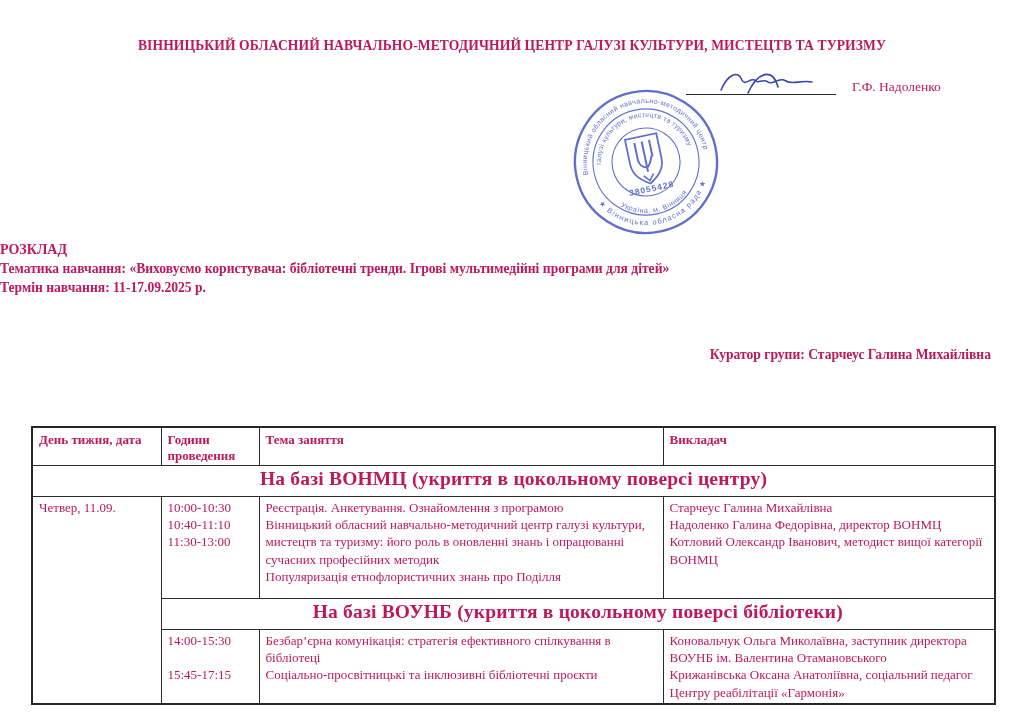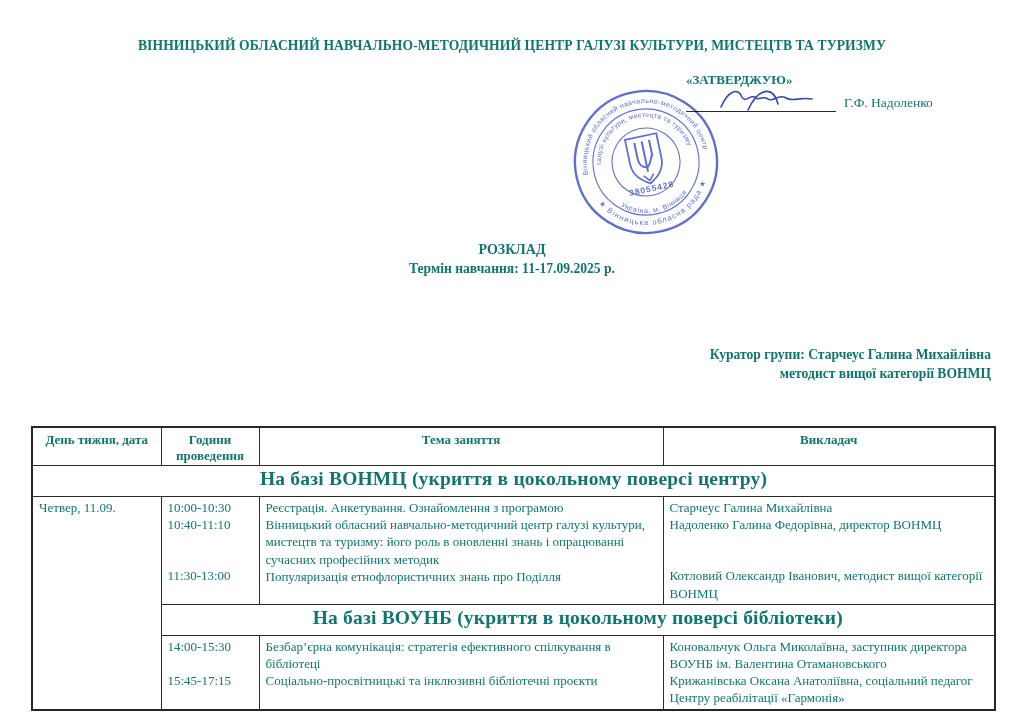--- a/index.html
+++ b/index.html
@@ -1,68 +1,67 @@
 <!DOCTYPE html>
 <html><head>
 <meta charset="utf-8">
 <style>
   html,body { margin:0; padding:0; background:#e9e9e9; }
   .page {
     position:relative; width:1024px; height:712px; margin:0 auto;
     background:#ffffff; overflow:hidden;
-    font-family:"Liberation Serif", serif; color:#0f766e;
+    font-family:"Liberation Serif", serif; color:#be185d;
   }
   .org-title {
     position:absolute; top:38px; left:0; width:100%;
     text-align:center; font-weight:bold; font-size:13.6px; letter-spacing:0.1px;
   }
   
   .approval { position:absolute; left:686px; top:72px; width:335px; font-size:13px; line-height:16.4px; }
   .ap-line { font-weight:bold; white-space:nowrap; }
   .sig-row { margin-top:7px; height:22px; position:relative; white-space:nowrap; }
   .sig-line { display:inline-block; width:150px; height:15px; border-bottom:1.4px solid #2a2a2a; position:relative; vertical-align:bottom; }
   .sig-scribble { position:absolute; left:32px; top:-11px; }
-  .sig-name { margin-left:8px; font-size:13.5px; }
+  .sig-name { margin-left:16px; font-size:13.5px; }
   .date-row { margin-top:10px; font-size:13px; white-space:nowrap; }
   .u-day { display:inline-block; border-bottom:1.2px solid #2a2a2a; padding:0 9px; margin:0 2px; }
   .u-month { display:inline-block; border-bottom:1.2px solid #2a2a2a; padding:0 16px; margin:0 6px; }
   
   .stamp { position:absolute; left:570px; top:86px; transform:rotate(-12deg); opacity:0.82; mix-blend-mode:multiply; }
   .stamp text { font-family:"Liberation Sans", sans-serif; }
   
-  .doc-title { position:absolute; top:241px; left:0; width:100%; text-align:center; font-weight:bold; font-size:13.6px; line-height:18.8px; }
+  .doc-title { position:absolute; top:241px; left:0; width:100%; text-align:left; font-weight:bold; font-size:13.6px; line-height:18.8px; }
   .doc-title .t1 { font-size:14px; }
   
   .curator { position:absolute; top:346px; right:33px; text-align:right; font-weight:bold; font-size:13.6px; line-height:18.5px; }
   
   table.schedule {
     position:absolute; left:31px; top:426px; width:963px;
     border-collapse:collapse; table-layout:fixed;
     font-size:13px; border:2px solid #262626;
   }
   table.schedule td { border:1px solid #2b2b2b; vertical-align:top; padding:2px 6px; }
-  tr.thead td { font-weight:bold; text-align:center; height:31px; padding-top:4px; line-height:15.5px; }
+  tr.thead td { font-weight:bold; text-align:left; height:31px; padding-top:4px; line-height:15.5px; }
   tr.section td { font-weight:bold; text-align:center; font-size:19.5px; height:26px; padding:2px; letter-spacing:0.2px;margin-top:45px; }
   tr.data td { line-height:17.2px; }
   tr.r1 { height:102px; }
   tr.r2 { height:64px;padding-left:44px; }
   td.day-cell { padding-top:3px; }
-  .gap2 { margin-top:34px; }
+  .gap2 { }
   .gap1 { margin-top:17px; }
   .tch b { font-weight:normal; }
 </style>
 </head>
 <body>
 
 <div class="page">
 
   <div class="org-title">ВІННИЦЬКИЙ ОБЛАСНИЙ НАВЧАЛЬНО-МЕТОДИЧНИЙ ЦЕНТР ГАЛУЗІ КУЛЬТУРИ, МИСТЕЦТВ ТА ТУРИЗМУ</div>
 
   <div class="approval">
-    <div class="ap-line">«ЗАТВЕРДЖУЮ»</div>
     <div class="sig-row">
       <span class="sig-line"><svg class="sig-scribble" width="100" height="30" viewBox="0 0 100 30">
         <g fill="none" stroke="#2b3cae" stroke-width="1.6" stroke-linecap="round" opacity="0.95">
           <path d="M 3 22 C 10 6, 20 2, 24 12 C 27 19, 33 8, 38 13 C 41 16, 44 10, 50 14 C 55 18, 60 8, 68 13 C 74 17, 82 12, 94 14"></path>
           <path d="M 30 25 C 40 3, 55 0, 60 19"></path>
         </g>
       </svg></span><span class="sig-name">Г.Ф. Надоленко</span>
     </div>
   </div>
 
@@ -95,26 +94,26 @@
       <path d="M 76 55 V 86" stroke-width="2"></path>
       <path d="M 68.5 55 v 17 c 0 6 3 8.5 7.5 9.5" stroke-width="2"></path>
       <path d="M 83.5 55 v 17 c 0 -6 -3 8.5 -7.5 9.5" stroke-width="2"></path>
       <path d="M 71 89 l 5 6 l 5 -6" stroke-width="1.6"></path>
     </g>
     <text x="76" y="106" text-anchor="middle" font-size="8.5" font-weight="bold" letter-spacing="1" fill="#3d4fc3">38055428</text>
   </svg>
 
   <div class="doc-title">
     <div class="t1">РОЗКЛАД</div>
+    <div class="t2">Тематика навчання: «Виховуємо користувача: бібліотечні тренди. Ігрові мультимедійні програми для дітей»</div>
     <div class="t2">Термін навчання: 11-17.09.2025 р.</div>
   </div>
 
   <div class="curator">
     <div>Куратор групи: Старчеус Галина Михайлівна</div>
-    <div>методист вищої категорії ВОНМЦ</div>
   </div>
 
   <table class="schedule">
     <colgroup>
         <col style="width:129px">
         <col style="width:98px">
         <col style="width:404px">
         <col style="width:332px">
       </colgroup>
     <tbody>

